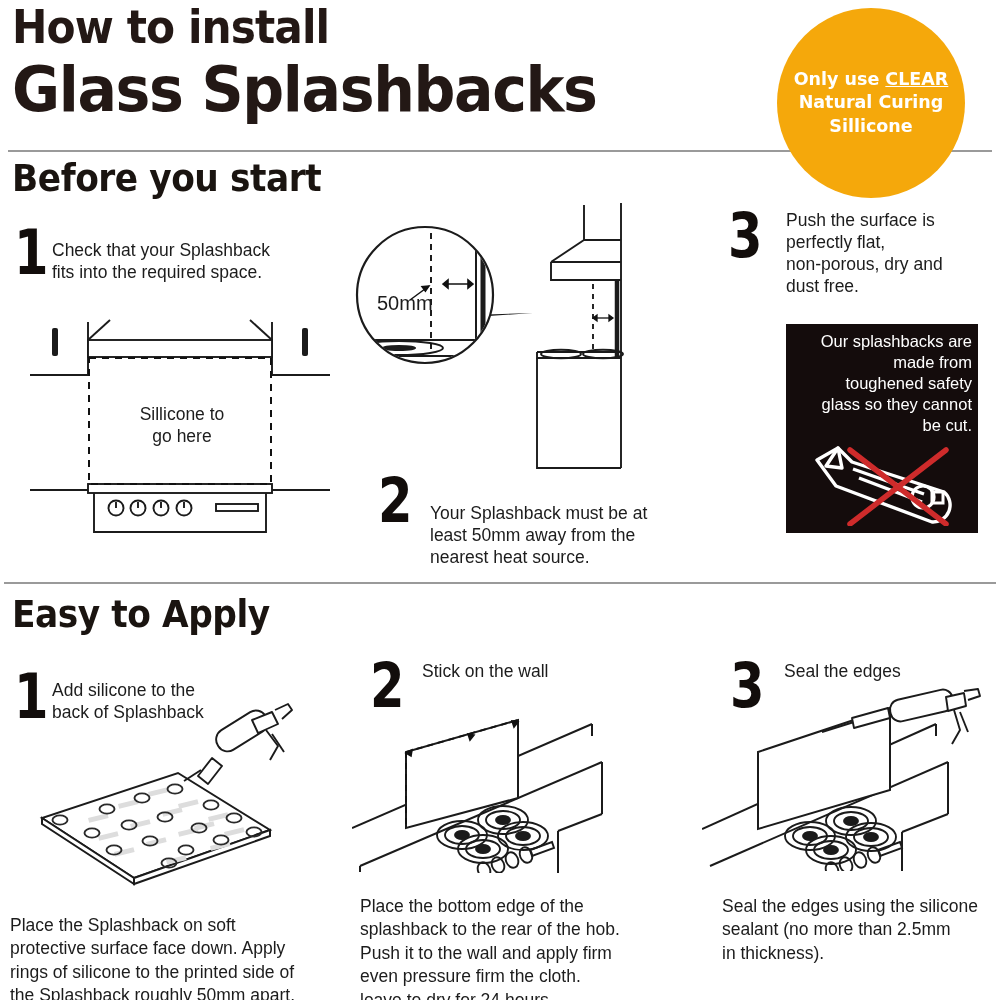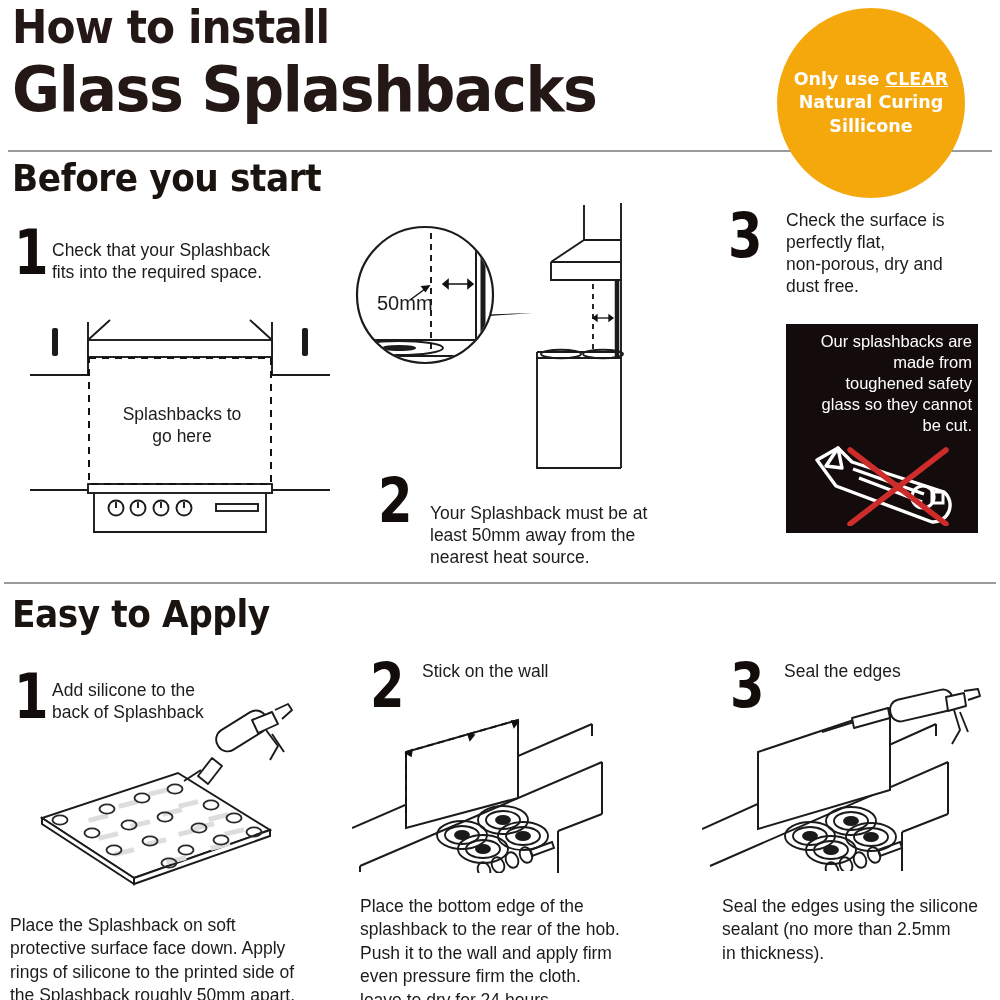--- a/index.html
+++ b/index.html
@@ -140,21 +140,21 @@
         <path d="M154,190 L154,184"></path>
 
       <rect x="186" y="186" width="42" height="7"></rect>
     </g>
 
     <g fill="none" stroke="#111111" stroke-width="2" stroke-dasharray="7,6">
       <rect x="59" y="40" width="182" height="126"></rect>
     </g>
   </svg>
   <div class="steptext" style="left:102px;top:403px;width:160px;text-align:center;">
-    <div>Splashbacks to</div>
+    <div>Sillicone to</div>
     <div>go here</div>
   </div>
 
   <svg class="ill" style="left:355px;top:200px;" width="330" height="275" viewBox="0 0 330 275">
     <g fill="none" stroke="#1b1b1b" stroke-width="1.9">
 
       <path d="M229,5 L229,40"></path>
       <path d="M266,3 L266,268"></path>
 
       <path d="M229,40 L266,40"></path>
@@ -221,21 +221,21 @@
 
   <div class="stepnum" style="left:378px;top:470px;">2</div>
   <div class="steptext" style="left:430px;top:502px;width:260px;">
     <div>Your Splashback must be at</div>
     <div>least 50mm away from the</div>
     <div>nearest heat source.</div>
   </div>
 
   <div class="stepnum" style="left:728px;top:205px;">3</div>
   <div class="steptext" style="left:786px;top:209px;width:210px;">
-    <div>Check the surface is</div>
+    <div>Push the surface is</div>
     <div>perfectly flat,</div>
     <div>non-porous, dry and</div>
     <div>dust free.</div>
   </div>
 
   <div class="warnbox" id="warnbox" style="background: rgb(20, 12, 12);">
     <div class="wtext">
       <div>Our splashbacks are</div>
       <div>made from</div>
       <div>toughened safety</div>

